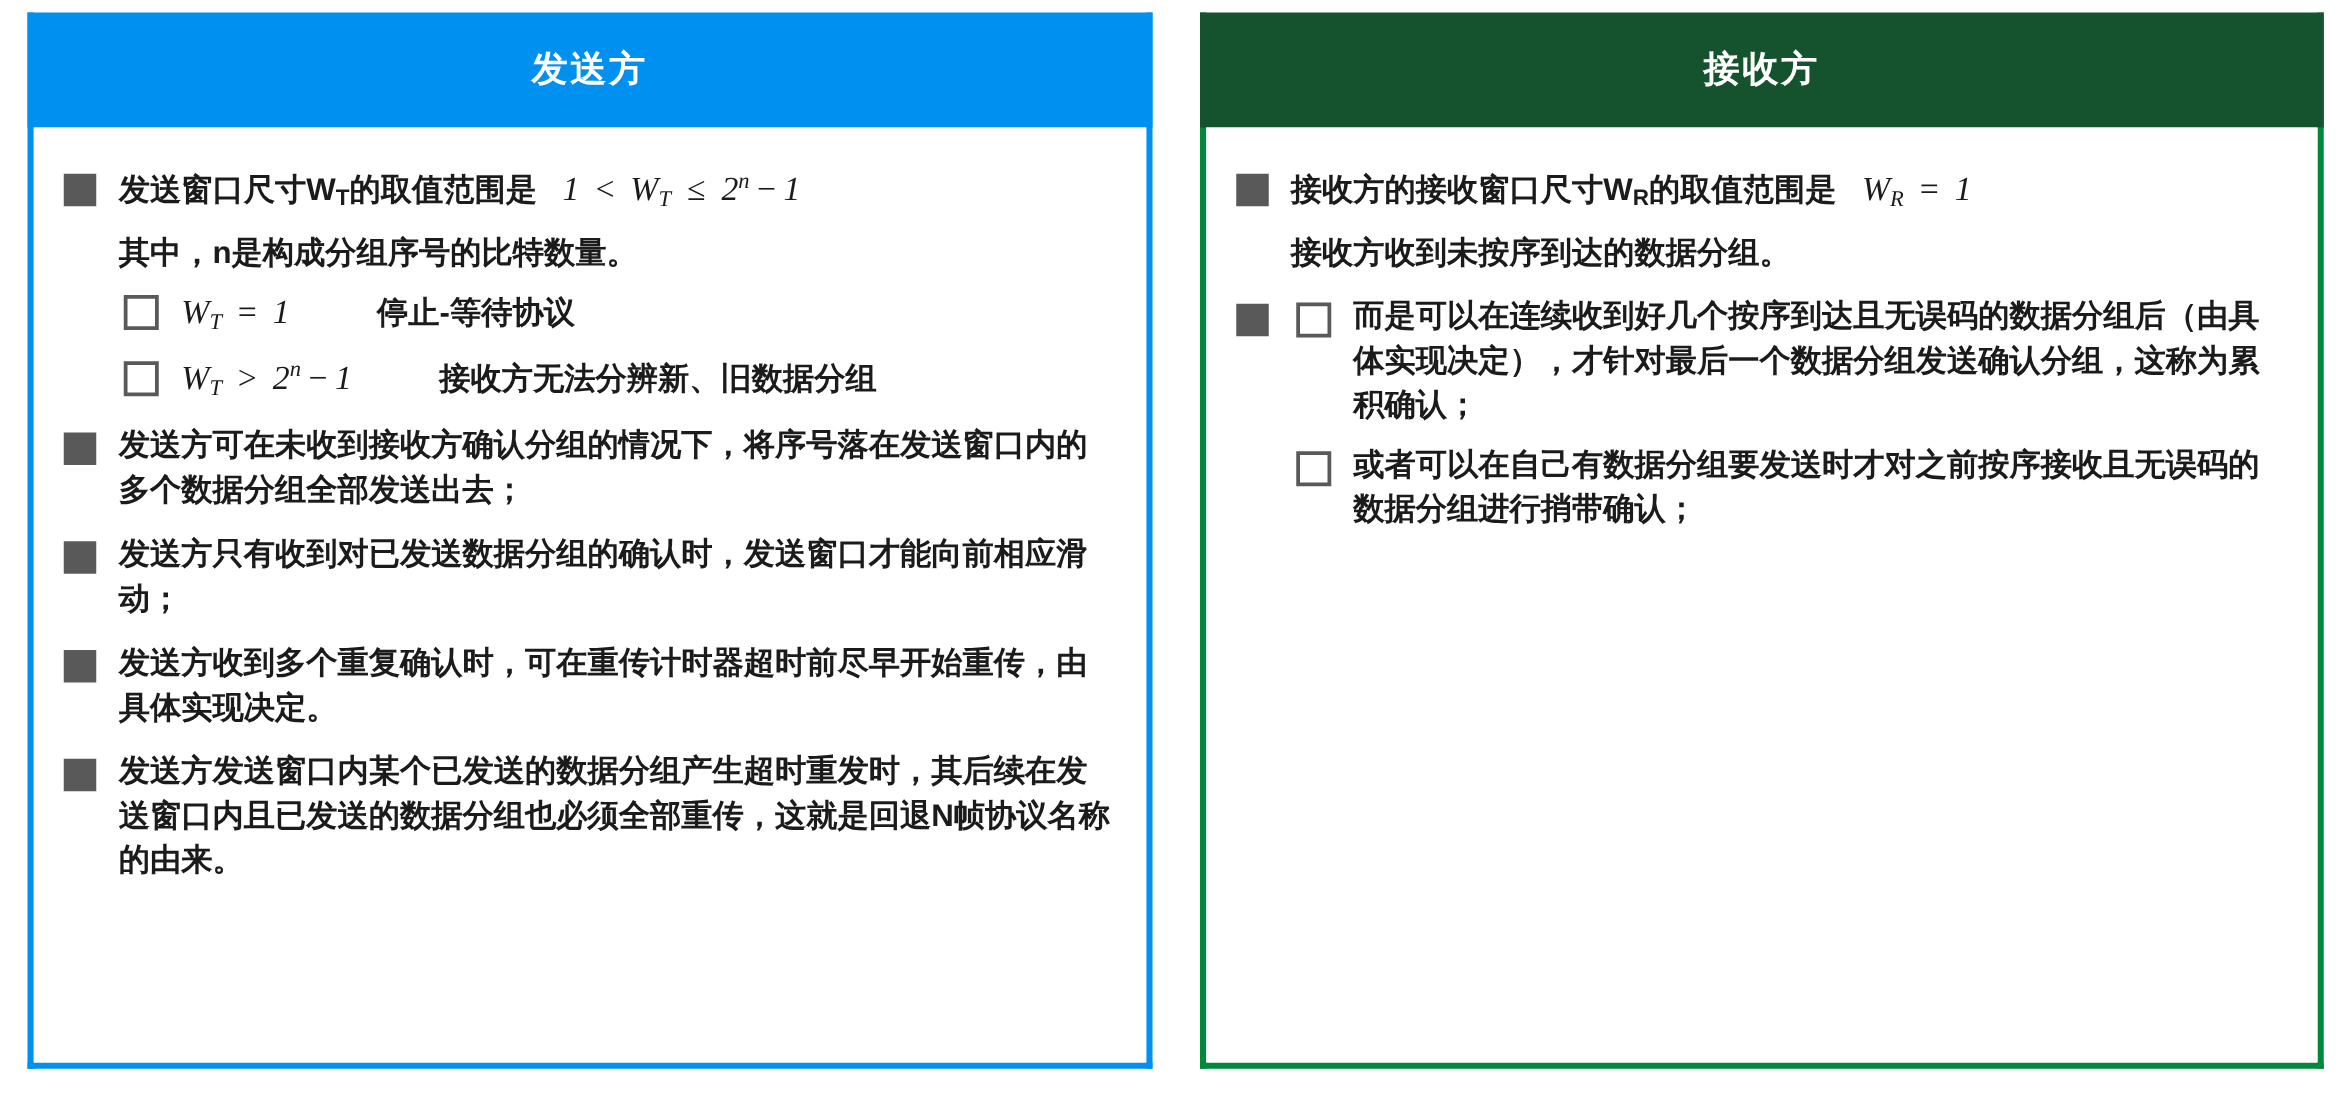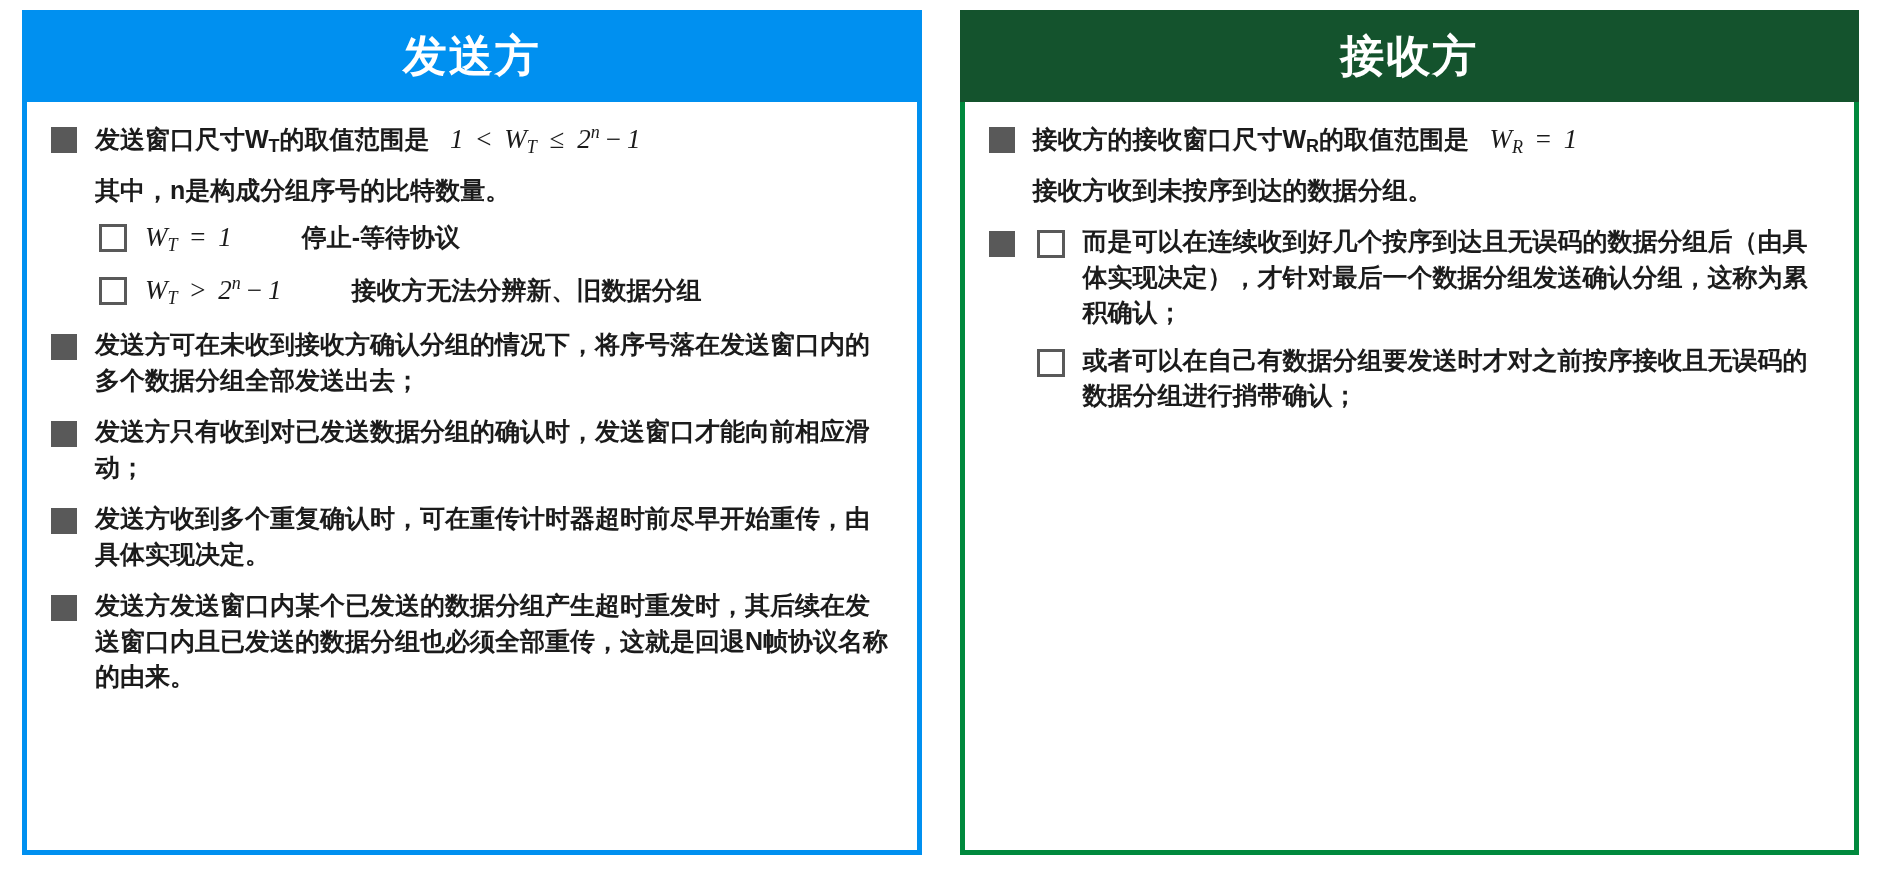--- a/index.html
+++ b/index.html
@@ -27,28 +27,28 @@
     display: flex;
     flex-direction: column;
     min-width: 0;
   }
   .panel-header {
     height: 92px;
     display: flex;
     align-items: center;
     justify-content: center;
     color: #ffffff;
-    font-size: 44px;
+    font-size: 29px;
     font-weight: bold;
     letter-spacing: 2px;
   }
   .panel-body {
     flex: 1 1 auto;
     background: #ffffff;
-    padding: 18px 22px 10px 22px;
+    padding: 30px 22px 10px 22px;
     box-sizing: border-box;
     overflow: hidden;
   }
   .panel.sender .panel-header { background: #0090f0; }
   .panel.sender { border: 5px solid #0090f0; border-top: none; }
   .panel.sender .panel-header { margin: 0 -5px; }
   .panel.receiver .panel-header { background: #14532d; }
   .panel.receiver { border: 5px solid #00893d; border-top: none; }
   .panel.receiver .panel-header { margin: 0 -5px; }
 

